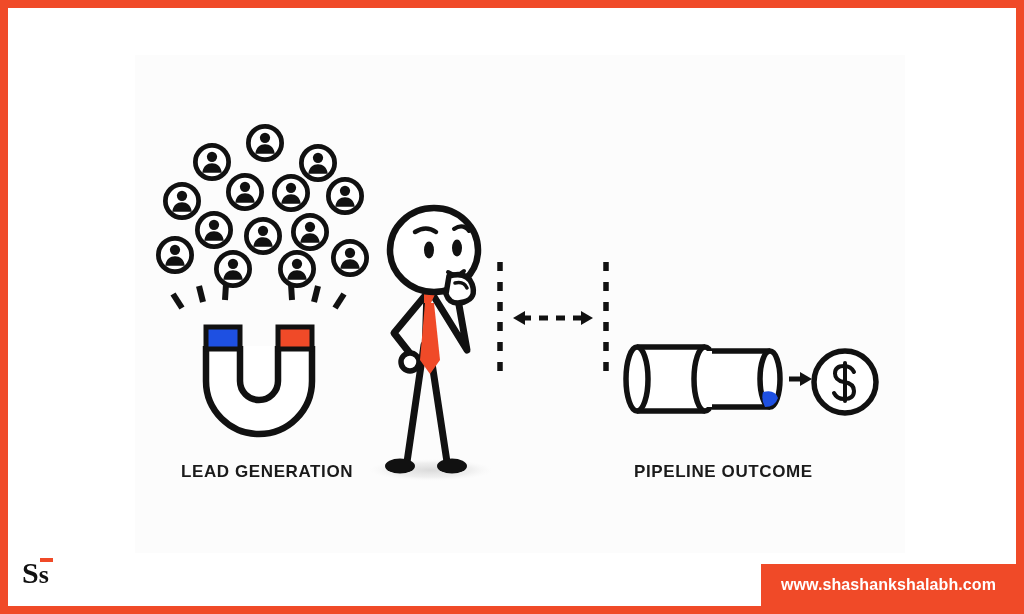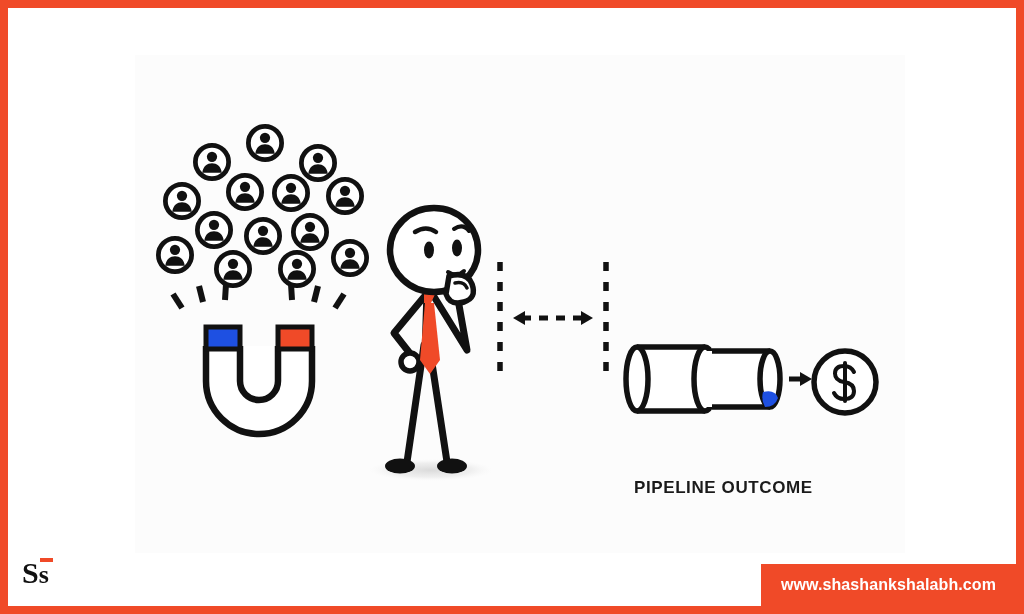--- a/index.html
+++ b/index.html
@@ -61,21 +61,20 @@
     white-space: nowrap;
     z-index: 20;
   }
   #caption-lead {
     left: 181px;
     top: 462px;
   }
   #caption-pipeline {
     left: 634px;
     top: 462px;
-    margin-top: 16px;
   }
 
   
   .logo {
     position: absolute;
     left: 22px;
     top: 558px;
     z-index: 30;
     font-family: "Liberation Serif", serif;
     font-weight: bold;
@@ -253,20 +252,21 @@
     </g>
 
     <g>
       <circle cx="845" cy="382" r="31" fill="#FFFFFF" stroke="#111111" stroke-width="5.5"></circle>
       <line x1="845" y1="363" x2="845" y2="401" stroke="#111111" stroke-width="4" stroke-linecap="round"></line>
       <path d="M854,372 q-3,-6 -10,-6 q-9,0 -9,7.5 q0,7 9,8.5 q10,1.5 10,9 q0,8 -10,8 q-7,0 -10,-6" fill="none" stroke="#111111" stroke-width="4" stroke-linecap="round" stroke-linejoin="round"></path>
     </g>
 
   </svg>
 
+  <div class="caption" id="caption-lead">LEAD GENERATION</div>
 
   <div class="caption" id="caption-pipeline">PIPELINE OUTCOME</div>
 
   <div class="logo">
     <span class="logo-s-big">S</span>
     <span class="logo-s-small">
       <span class="logo-bar"></span>
       <span>s</span>
     </span>
   </div>

